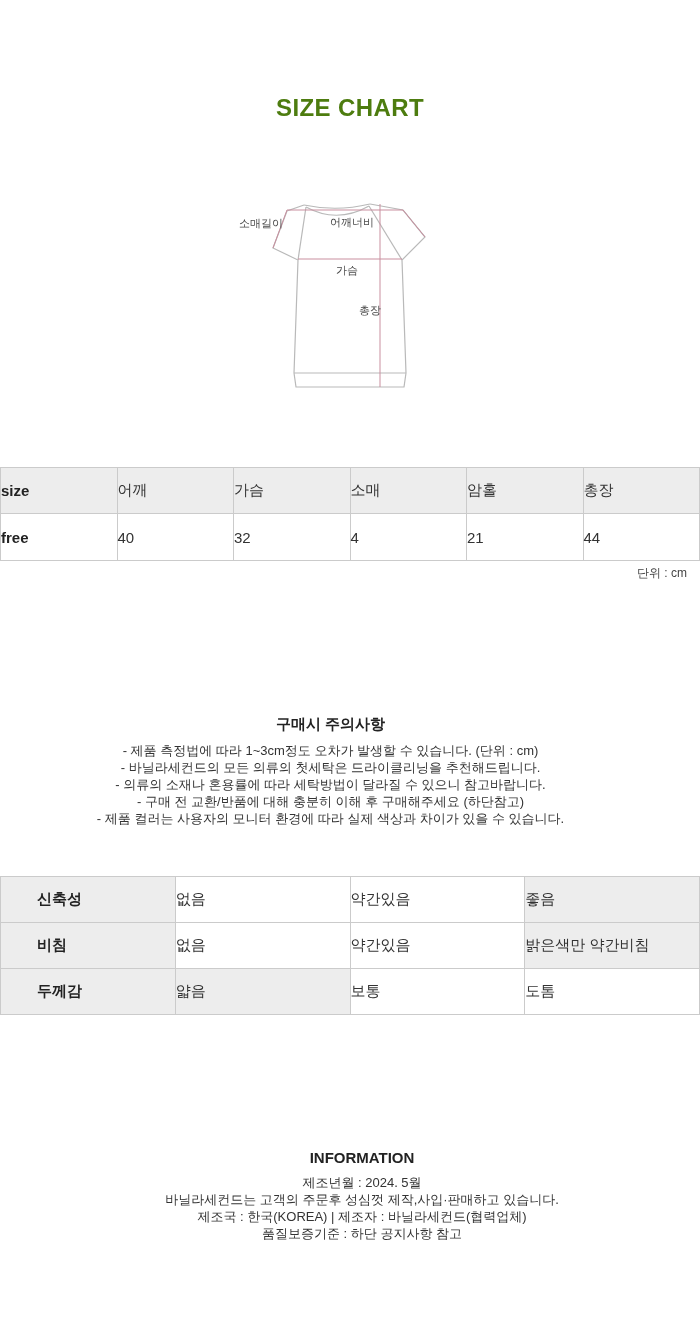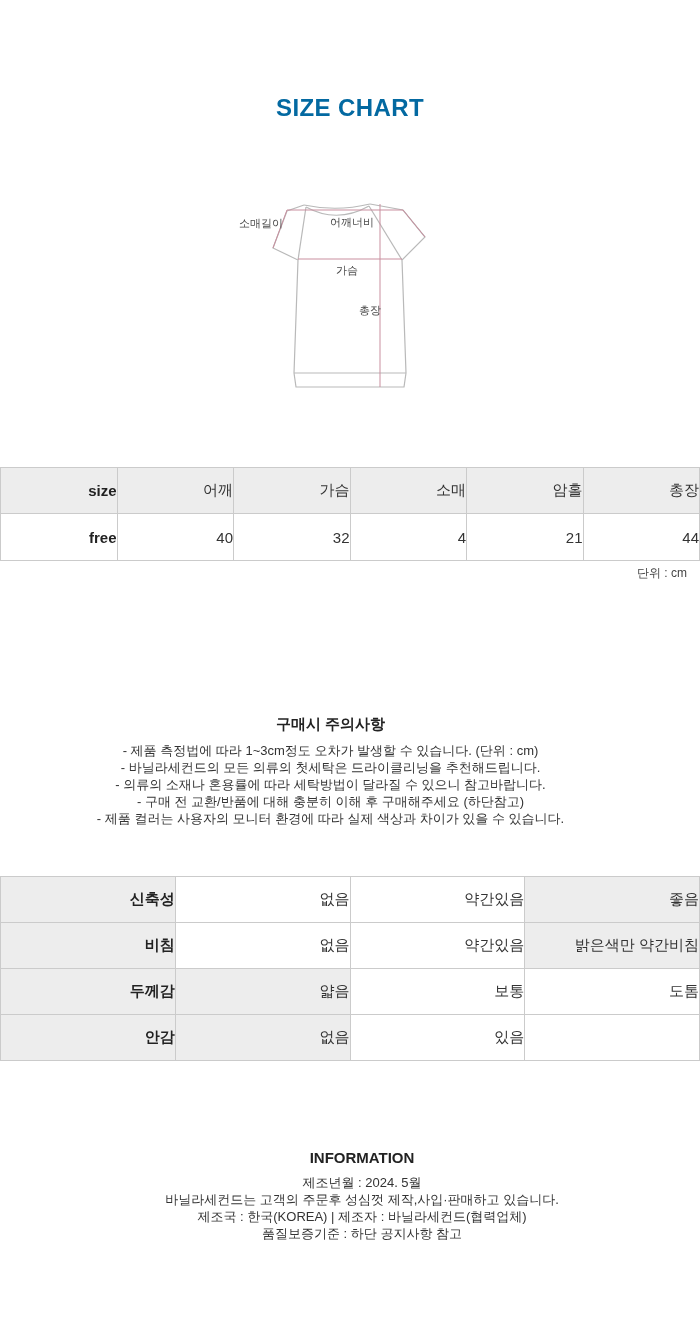--- a/index.html
+++ b/index.html
@@ -13,37 +13,37 @@
     color: #333;
     overflow: hidden;
   }
   .page-title {
     position: absolute;
     top: 94px; left: 0; width: 700px;
     text-align: center;
     font-size: 24px;
     font-weight: 600;
     letter-spacing: 0.4px;
-    color: #0369a1;
+    color: #4d7c0f;
   }
   .diagram-wrap {
     position: absolute;
     top: 190px; left: 230px;
     width: 240px; height: 212px;
   }
   table {
     border-collapse: collapse;
     table-layout: fixed;
     width: 700px;
     position: absolute;
     left: 0;
   }
   td {
     border: 1px solid #cbcbcb;
-    text-align: right;
+    text-align: left;
     vertical-align: middle;
     font-size: 15px;
     color: #333;
     padding: 0;
   }
   .size-table { top: 467px; }
   .size-table thead td { height: 46px; background: #ededed; }
   .size-table tbody td { height: 47px; background: #fff; }
   .size-table td.first { font-weight: 700; color: #222; }
   .unit-note {
@@ -166,26 +166,20 @@
           <td>없음</td>
           <td>약간있음</td>
           <td class="hl">밝은색만 약간비침</td>
         </tr>
         <tr>
           <td class="label">두께감</td>
           <td class="hl">얇음</td>
           <td>보통</td>
           <td>도톰</td>
         </tr>
-        <tr>
-          <td class="label">안감</td>
-          <td class="hl">없음</td>
-          <td>있음</td>
-          <td></td>
-        </tr>
       </tbody>
   </table>
 
   <div class="info">
     <div class="info-title">INFORMATION</div>
     <div>
         <div class="info-line">제조년월 : 2024. 5월</div>
         <div class="info-line">바닐라세컨드는 고객의 주문후 성심껏 제작,사입·판매하고 있습니다.</div>
         <div class="info-line">제조국 : 한국(KOREA)  |  제조자 : 바닐라세컨드(협력업체)</div>
         <div class="info-line">품질보증기준 : 하단 공지사항 참고</div>

